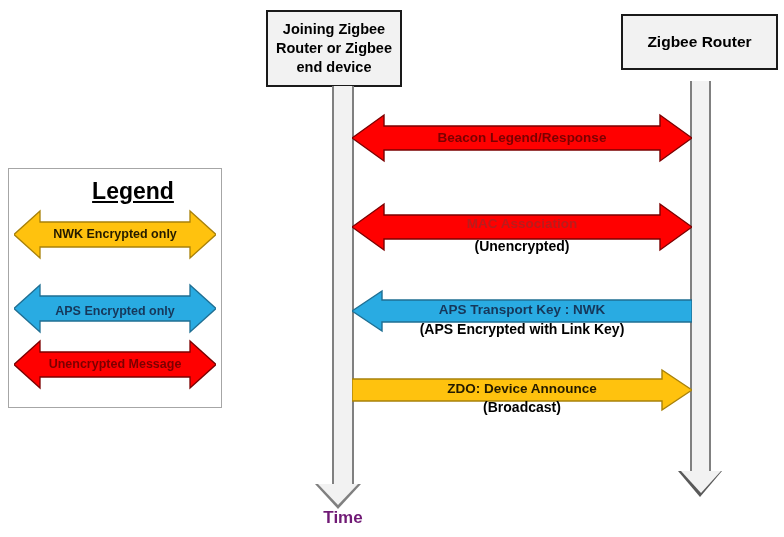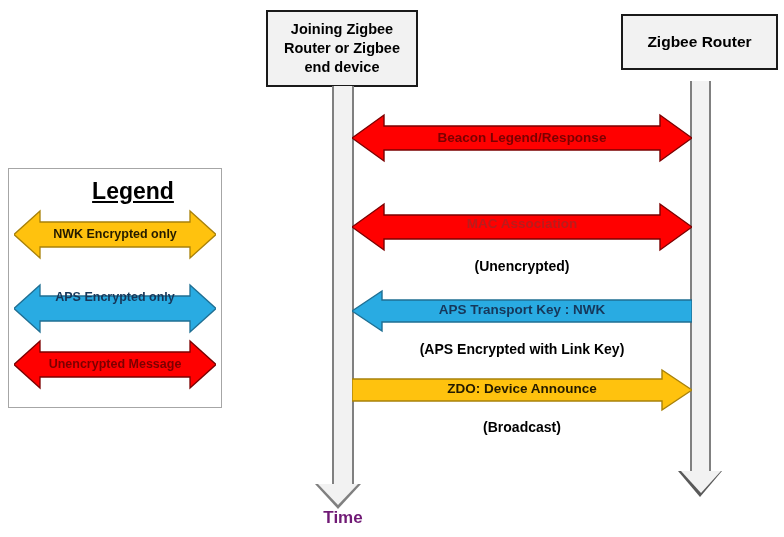--- a/index.html
+++ b/index.html
@@ -27,21 +27,21 @@
     display: flex;
     align-items: center;
     justify-content: center;
     text-align: center;
     font-weight: bold;
     color: #000000;
     line-height: 1.32;
     padding: 2px 6px;
   }
   #node-joining {
-    left: 266px; top: 10px; width: 152px; height: 77px;
+    left: 266px; top: 10px; width: 136px; height: 77px;
     font-size: 14.5px;
   }
   #node-router {
     left: 621px; top: 14px; width: 157px; height: 56px;
     font-size: 15.5px;
   }
 
   
   .lifeline {
     position: absolute;
@@ -118,21 +118,20 @@
     pointer-events: none;
     white-space: nowrap;
   }
   .sub-label {
     position: absolute;
     text-align: center;
     font-weight: bold;
     font-size: 14px;
     color: #000000;
     white-space: nowrap;
-    margin-top: 20px;
   }
 
   
   #legend-box {
     position: absolute;
     left: 8px;
     top: 168px;
     width: 214px;
     height: 240px;
     box-sizing: border-box;
@@ -224,21 +223,21 @@
     <svg width="202" height="53" viewBox="0 0 202 53">
       <polygon points="0,26.5 26,3 26,14 176,14 176,3 202,26.5 176,50 176,39 26,39 26,50" fill="#FFC20E" stroke="#A8810A" stroke-width="1.3" stroke-linejoin="miter"></polygon>
     </svg>
     <div class="legend-item-label" style="top:19px; color:#241B00;">NWK Encrypted only</div>
   </div>
 
   <div class="legend-item" style="left:14px; top:282px; width:202px; height:53px;">
     <svg width="202" height="53" viewBox="0 0 202 53">
       <polygon points="0,26.5 26,3 26,14 176,14 176,3 202,26.5 176,50 176,39 26,39 26,50" fill="#29ABE2" stroke="#1F6F93" stroke-width="1.3" stroke-linejoin="miter"></polygon>
     </svg>
-    <div class="legend-item-label" style="top:8px; color:#16375A;">APS Encrypted only</div>
+    <div class="legend-item-label" style="top:22px; color:#16375A;">APS Encrypted only</div>
   </div>
 
   <div class="legend-item" style="left:14px; top:338px; width:202px; height:53px;">
     <svg width="202" height="53" viewBox="0 0 202 53">
       <polygon points="0,26.5 26,3 26,14 176,14 176,3 202,26.5 176,50 176,39 26,39 26,50" fill="#FF0000" stroke="#7B0000" stroke-width="1.3" stroke-linejoin="miter"></polygon>
     </svg>
     <div class="legend-item-label" style="top:19px; color:#7B0000;">Unencrypted Message</div>
   </div>
 
 </div>

